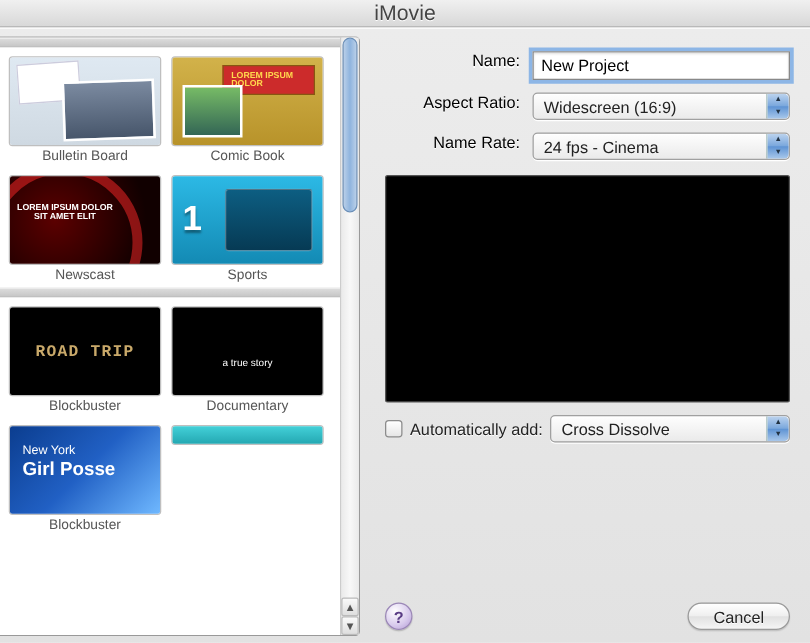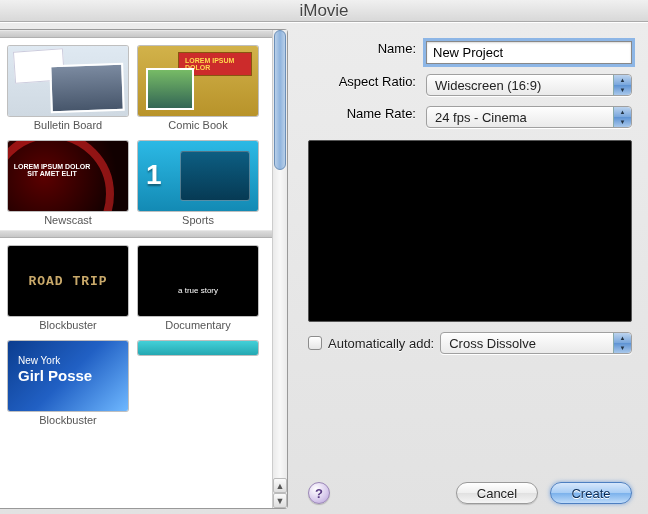--- a/index.html
+++ b/index.html
@@ -359,20 +359,17 @@
     </div>
 
     <div class="footer">
       <div class="help-btn">
         <span>?</span>
       </div>
       <div class="footer-spacer"></div>
       <div class="aqua-btn">
         <span>Cancel</span>
       </div>
-      <div class="aqua-btn default">
-        <span>Create</span>
-      </div>
     </div>
 
   </div>
 
 </div>
 
 </body></html>

